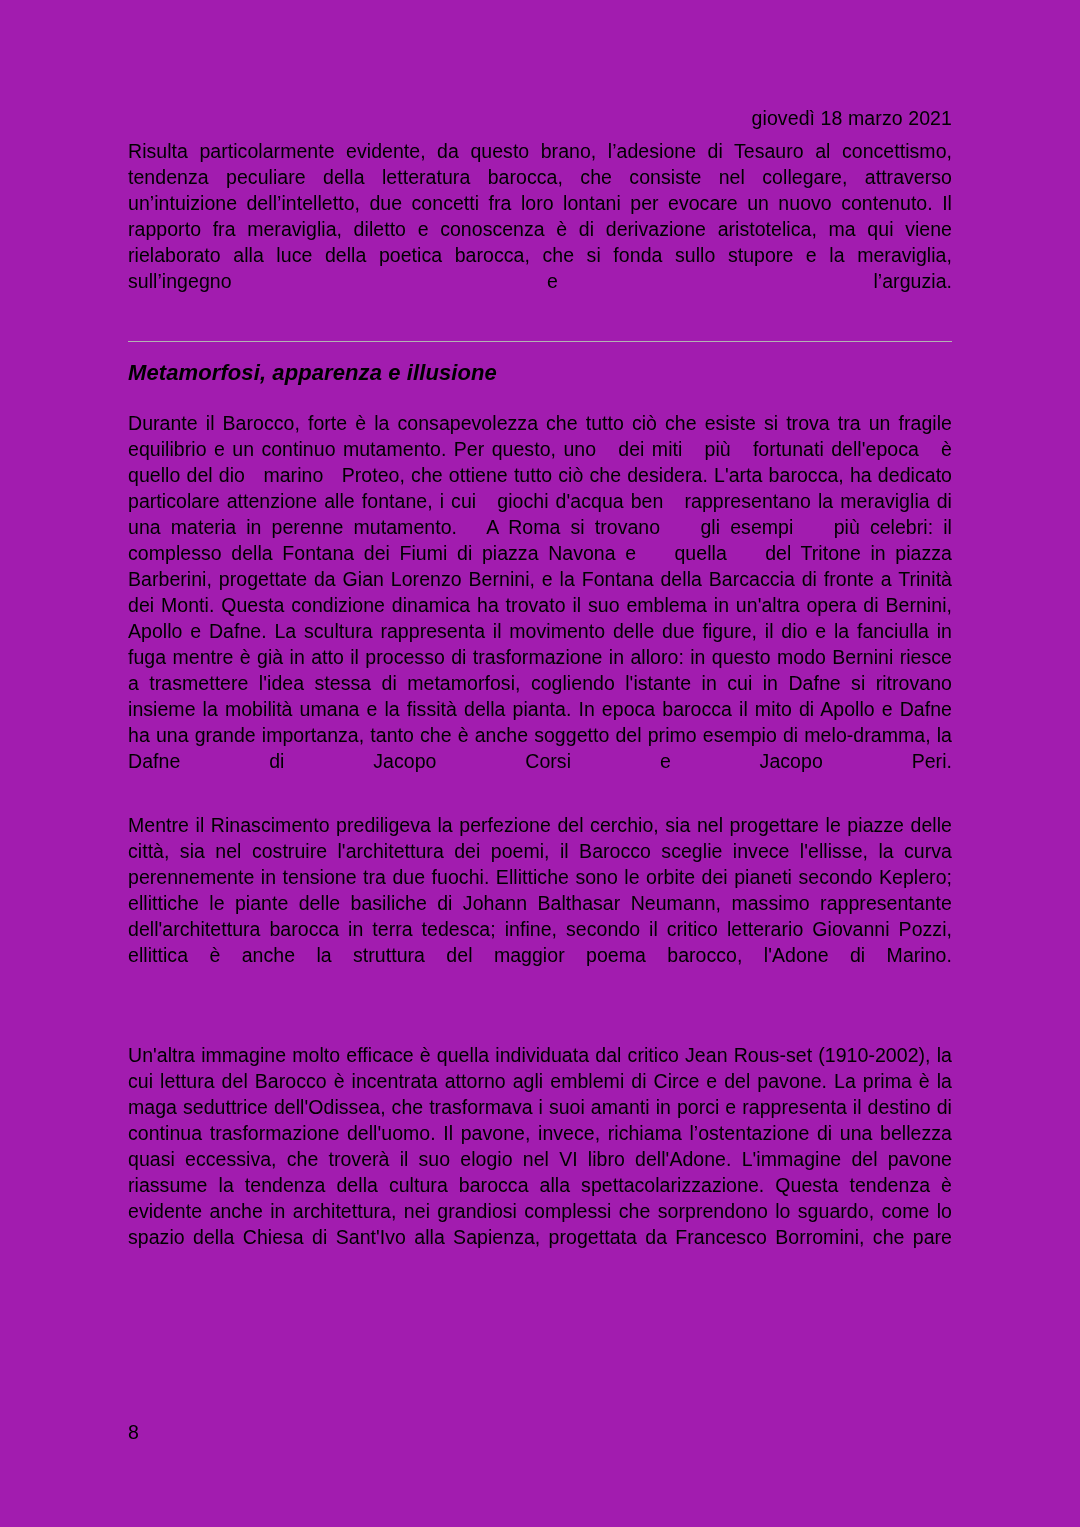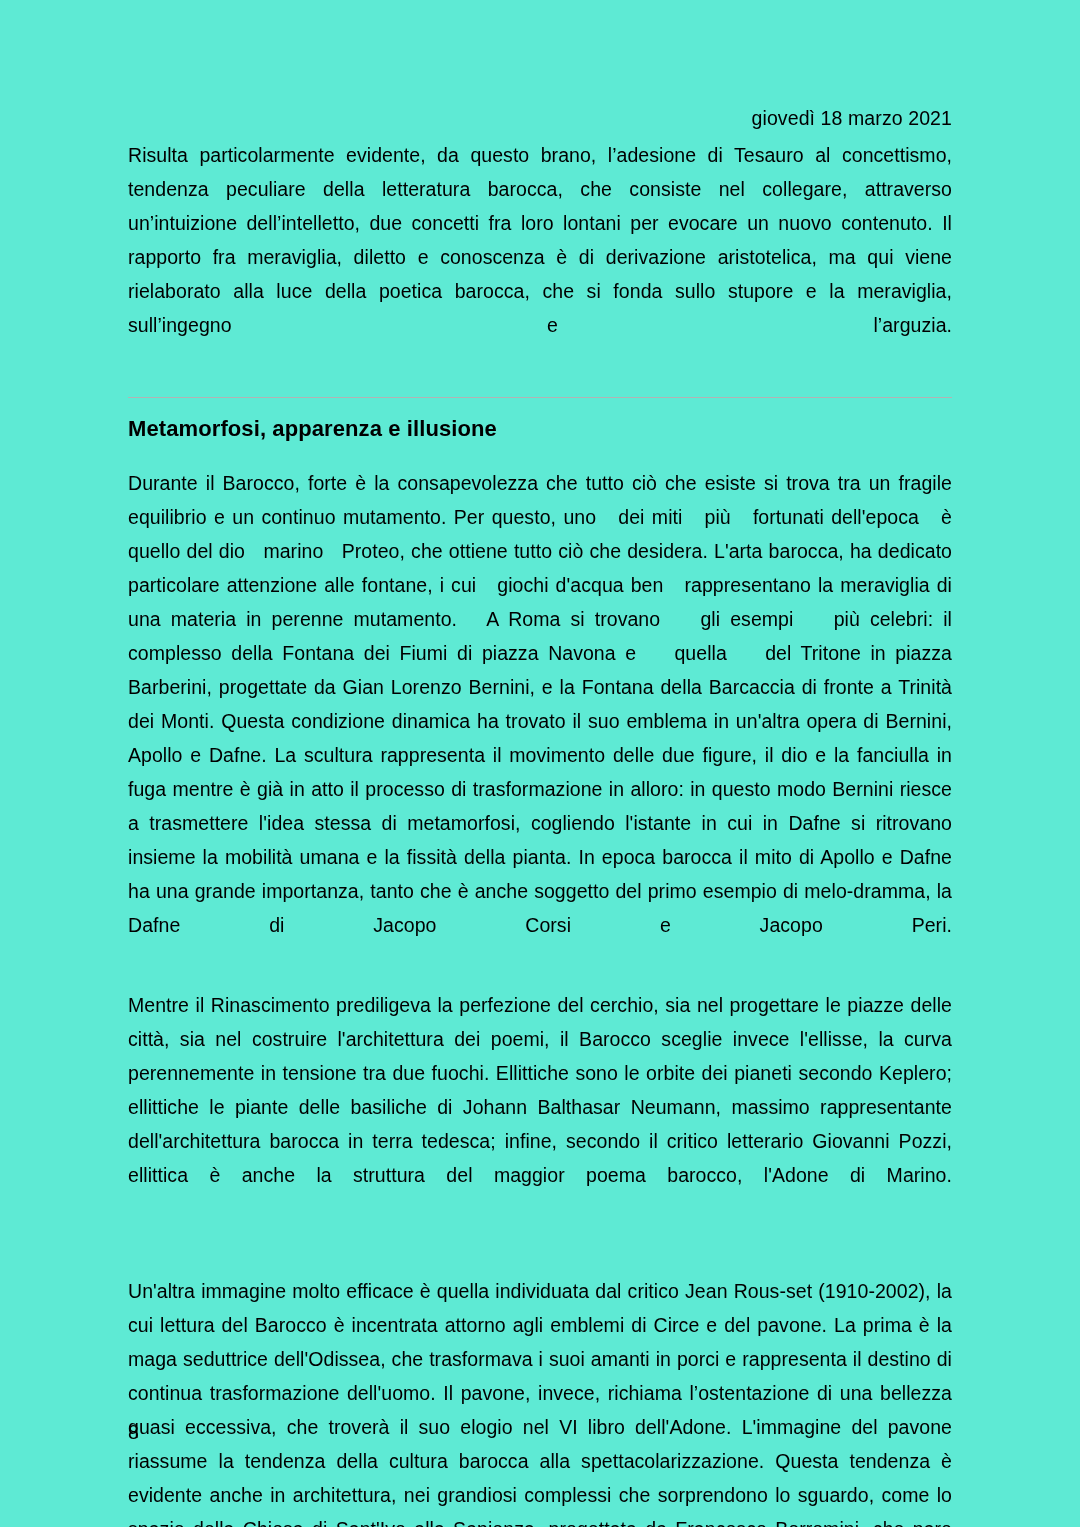--- a/index.html
+++ b/index.html
@@ -15,41 +15,41 @@
     font-family: "Liberation Sans", "DejaVu Sans", sans-serif;
     color: #000000;
     -webkit-font-smoothing: antialiased;
   }
   .page {
     position: absolute;
     left: 0;
     top: 0;
     width: 1080px;
     height: 1527px;
-    background: #5eead4;
+    background: #a21caf;
     box-sizing: border-box;
   }
   .content {
     position: absolute;
     left: 128px;
     top: 104px;
     width: 824px;
   }
   .doc-date {
     text-align: right;
     font-size: 19.5px;
     line-height: 28px;
     letter-spacing: 0.1px;
     margin: 0 0 6px 0;
     white-space: pre;
   }
   p.para {
     margin: 0 0 12px 0;
     font-size: 19.5px;
-    line-height: 34px;
+    line-height: 26px;
     text-align: justify;
     text-justify: inter-word;
     letter-spacing: 0.05px;
     white-space: pre-wrap;
     word-spacing: 0px;
     hyphens: none;
   }
   p.para.last-of-block {
     margin-bottom: 12px;
     margin-top: 48px;
@@ -65,20 +65,21 @@
     width: 824px;
     height: 0;
   }
   h2.section-heading {
     font-size: 22px;
     font-weight: bold;
     line-height: 30px;
     margin: 16px 0 22px 0;
     letter-spacing: 0.1px;
     white-space: pre;
+    font-style: italic;
   }
   .page-number {
     position: absolute;
     left: 128px;
     top: 1419px;
     font-size: 19.5px;
     line-height: 26px;
   }
   
   p.para::after {

